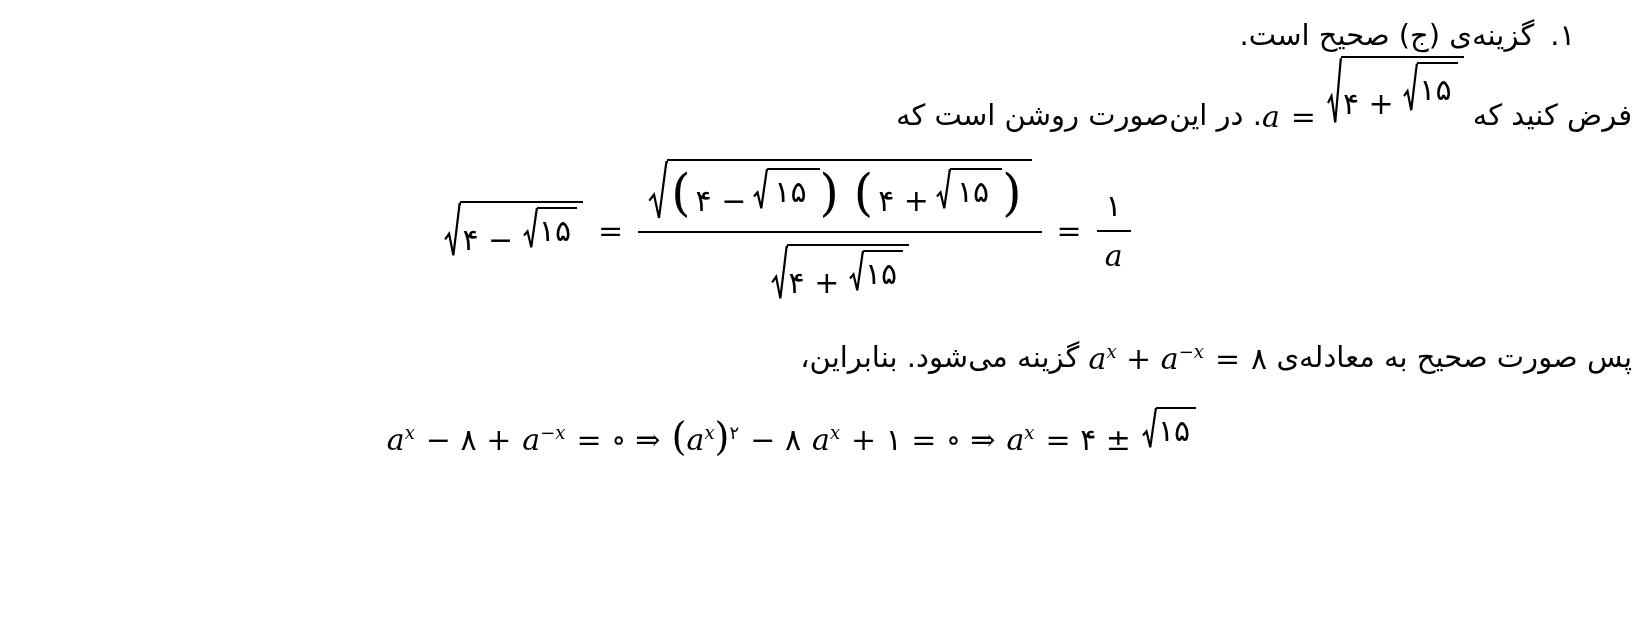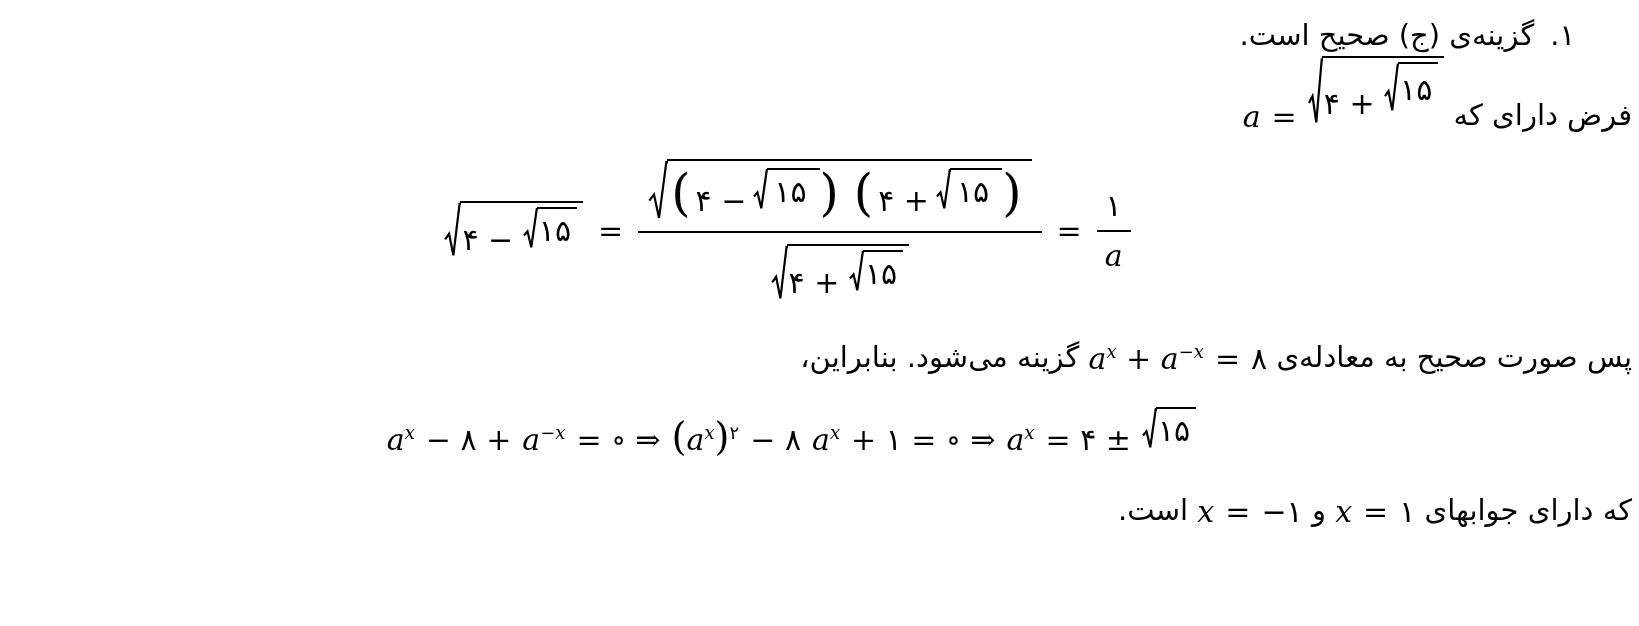--- a/index.html
+++ b/index.html
@@ -69,34 +69,34 @@
 </head>
 <body>
 
 <div class="doc">
 
   <div class="fa line1">
     <span class="itemno">۱.</span><span>گزینه‌ی (ج) صحیح است.</span>
   </div>
 
   <div class="fa line2">
-    <span>فرض دارای که</span>
+    <span>فرض کنید که</span>
     <span class="math"><span class="mi">a</span><span class="mo eqs">=</span><span class="sqrt">
           <svg class="radsvg" viewBox="0 0 30 62" preserveAspectRatio="none" aria-hidden="true">
             <path d="M2 41 L9 35 L16.5 58 L27.5 3 L30 3"></path>
           </svg>
           <span class="vin"><span class="mn">۴ +</span>&nbsp;<span class="sqrt">
               <svg class="radsvg" viewBox="0 0 30 62" preserveAspectRatio="none" aria-hidden="true">
                 <path d="M2 41 L9 35 L16.5 58 L27.5 3 L30 3"></path>
               </svg>
               <span class="vin">
                 <span class="mn">۱۵</span>
               </span>
             </span></span>
-        </span></span>
+        </span></span><span>. در این‌صورت روشن است که</span>
   </div>
 
   <div class="display d1">
     <span class="sqrt mid">
         <svg class="radsvg" viewBox="0 0 30 62" preserveAspectRatio="none" aria-hidden="true">
           <path d="M2 41 L9 35 L16.5 58 L27.5 3 L30 3"></path>
         </svg>
         <span class="vin"><span class="mn">۴ −</span>&nbsp;<span class="sqrt">
             <svg class="radsvg" viewBox="0 0 30 62" preserveAspectRatio="none" aria-hidden="true">
               <path d="M2 41 L9 35 L16.5 58 L27.5 3 L30 3"></path>
@@ -192,21 +192,14 @@
     <span class="sqrt">
         <svg class="radsvg" viewBox="0 0 30 62" preserveAspectRatio="none" aria-hidden="true">
           <path d="M2 41 L9 35 L16.5 58 L27.5 3 L30 3"></path>
         </svg>
         <span class="vin">
           <span class="mn">۱۵</span>
         </span>
       </span>
   </div>
 
-  <div class="fa line4">
-    <span>که دارای جوابهای</span>
-    <span class="math"><span class="mi">x</span><span class="mo eqs">=</span><span class="mn">۱</span></span>
-    <span>و</span>
-    <span class="math"><span class="mi">x</span><span class="mo eqs">=</span><span class="mn">−۱</span></span>
-    <span>است.</span>
-  </div>
 
 </div>
 
 </body></html>

